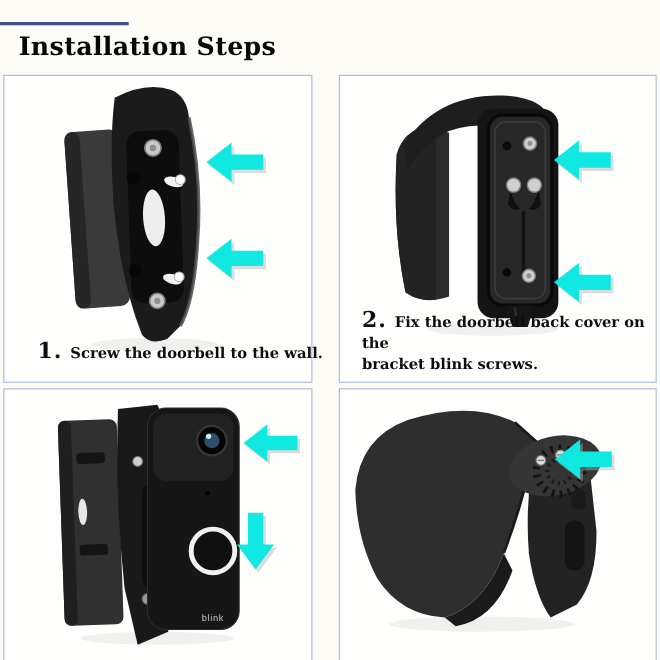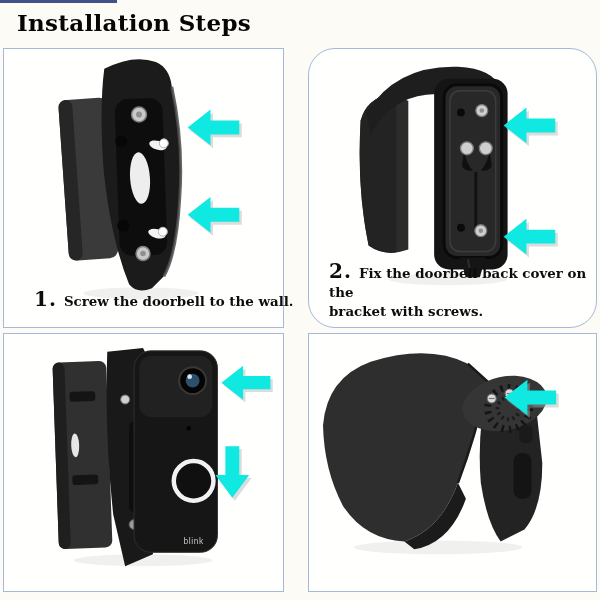--- a/index.html
+++ b/index.html
@@ -2,26 +2,26 @@
 <html style="--arrow: #10e8e2; --arrow_shadow: #aab4b4; --panel_border: #a4b9d8; --panel_bg: #fffffd; --page_bg: #fcfbf5; --ink: #0c0c0c; --topline: #41528a;"><head>
 <meta charset="utf-8">
 <style>
   :root{
     --arrow:#10e8e2; --arrow_shadow:#aab4b4; --panel_border:#a4b9d8;
     --panel_bg:#fffffd; --page_bg:#fcfbf5; --ink:#0c0c0c; --topline:#41528a;
   }
   *{box-sizing:border-box;}
   html,body{margin:0;padding:0;width:600px;height:600px;overflow:hidden;}
   body{background:var(--page_bg);font-family:"DejaVu Serif","Liberation Serif",serif;color:var(--ink);}
-  .page{position:relative;width:600px;height:424px;}
+  .page{position:relative;width:600px;height:424px;margin-top:20px;}
   .top-line{position:absolute;left:0;top:0;width:117px;height:2.5px;background:var(--topline);}
   h1.title{position:absolute;left:17px;top:9px;margin:0;font-size:23px;font-weight:800;letter-spacing:.3px;color:#050505;}
   .panel{position:absolute;background:var(--panel_bg);border:1.5px solid var(--panel_border);}
   .p1{left:3px;top:48px;width:281px;height:280px;}
-  .p2{left:308px;top:48px;width:289px;height:280px;border-radius:27px;}
+  .p2{left:308px;top:48px;width:289px;height:280px;}
   .p3{left:3px;top:333px;width:281px;height:259px;}
   .p4{left:308px;top:333px;width:289px;height:259px;}
   .illus{position:absolute;left:0;top:0;width:100%;height:100%;}
   .caption{position:absolute;margin:0;font-weight:700;font-size:13.4px;line-height:19px;color:#0d0d0d;}
   .caption .line{display:block;}
   .caption .num{font-size:20px;font-weight:800;margin-right:7px;letter-spacing:1px;}
   .p1 .caption{left:30px;bottom:16px;white-space:nowrap;}
   .p2 .caption{left:20px;bottom:6px;width:266px;}
   .p3 .caption{left:8px;bottom:4px;width:270px;}
   .p4 .caption{left:10px;bottom:4px;width:276px;}
@@ -111,21 +111,21 @@
         <polygon points="2.5,22 25.5,4 25.5,15 54.5,15 54.5,29 25.5,29 25.5,40" fill="var(--arrow_shadow)" opacity="0.45"></polygon>
         <polygon points="0,19 23,1 23,12 52,12 52,26 23,26 23,37" fill="var(--arrow)"></polygon>
       </g>
       <g transform="translate(196,170)">
         <polygon points="2.5,22 25.5,4 25.5,15 54.5,15 54.5,29 25.5,29 25.5,40" fill="var(--arrow_shadow)" opacity="0.45"></polygon>
         <polygon points="0,19 23,1 23,12 52,12 52,26 23,26 23,37" fill="var(--arrow)"></polygon>
       </g>
     </svg>
     <p class="caption">
       <span class="line"><span class="num">2.</span><span>Fix the doorbell back cover on the</span></span>
-      <span class="line">bracket with screws.</span>
+      <span class="line">bracket blink screws.</span>
     </p>
   </section>
 
   <section class="panel p3">
     <svg class="illus" viewBox="0 0 281 259">
       <ellipse cx="140" cy="228" rx="70" ry="6" fill="#000" opacity="0.06"></ellipse>
       <g transform="rotate(-2 78 122)">
         <rect x="52" y="28" width="54" height="188" rx="7" fill="#303030"></rect>
         <rect x="52" y="28" width="12" height="188" rx="6" fill="#1f1f1f"></rect>
         <rect x="68" y="58" width="26" height="10" rx="3" fill="#141414"></rect>

